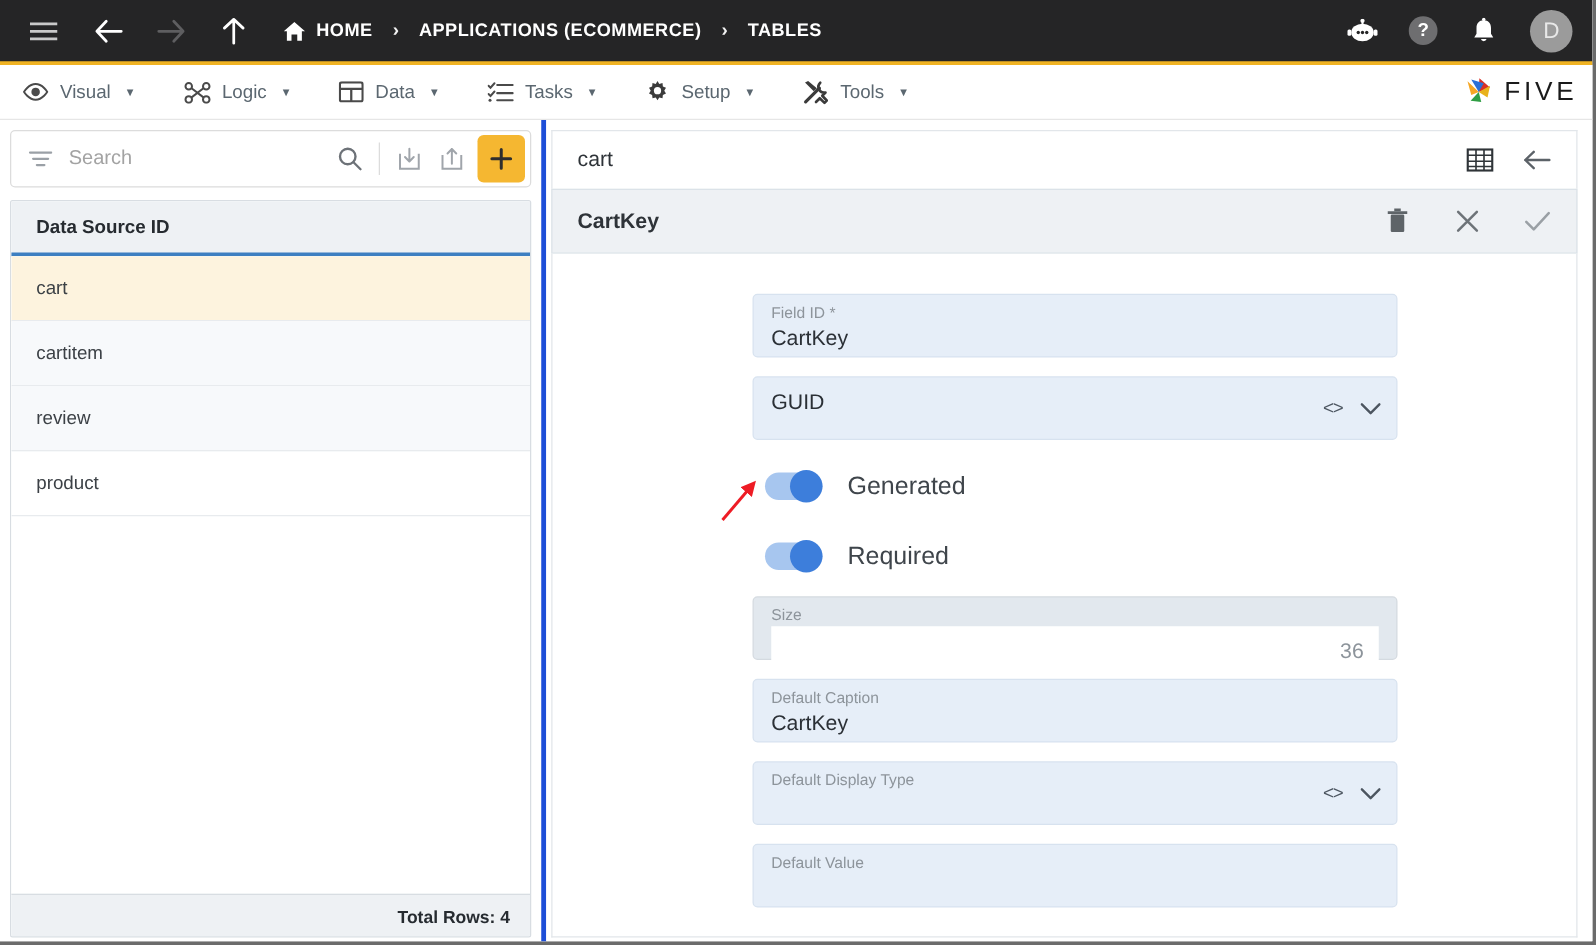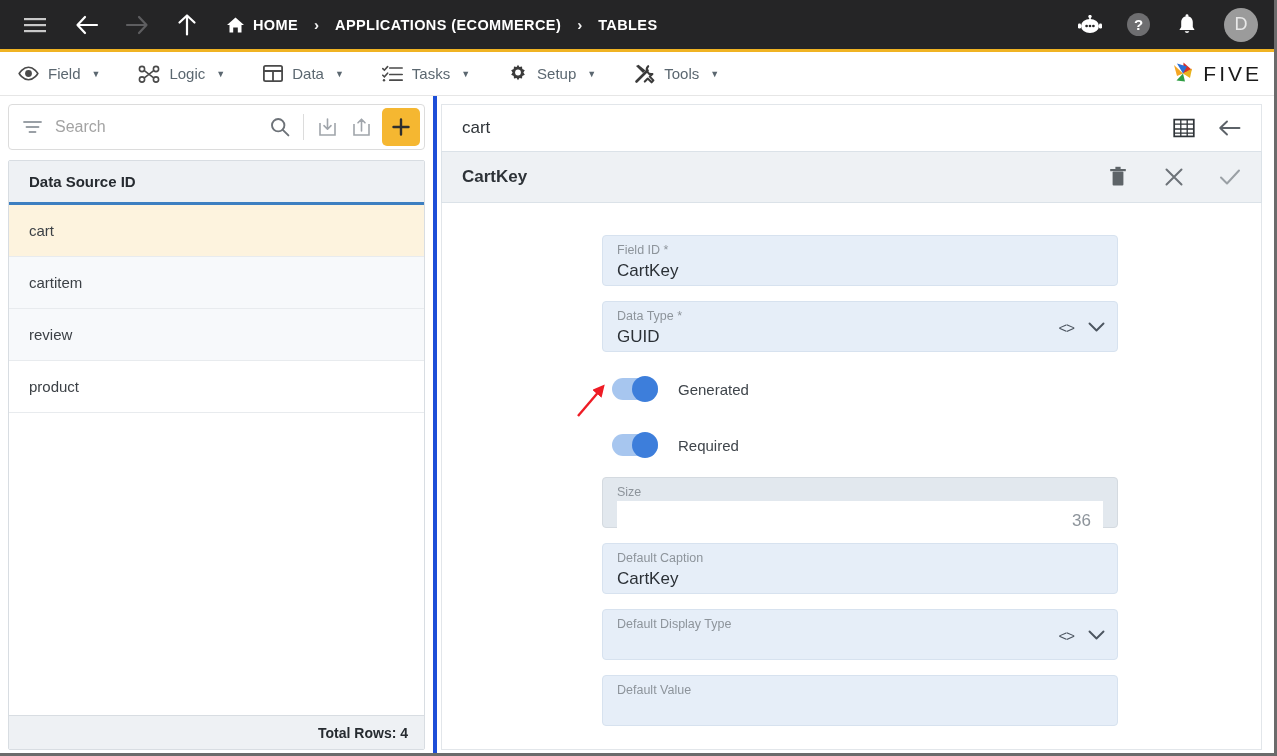--- a/index.html
+++ b/index.html
@@ -171,21 +171,21 @@
   }
   .toggle-row.second { margin-top: 12px; }
   .switch {
     width: 46px; height: 22px; border-radius: 11px; background: #a7c6ef;
     position: relative; cursor: pointer; flex: 0 0 auto;
   }
   .switch .knob {
     position: absolute; right: 0; top: -2px;
     width: 26px; height: 26px; border-radius: 50%; background: #3d7edb;
   }
-  .toggle-label { font-size: 15px; color: #3f454b; margin-left: 20px; }
+  .toggle-label { font-size: 20px; color: #3f454b; margin-left: 20px; }
 
   .arrow-annot { position: absolute; left: 572px; top: 382px; pointer-events: none; }
 </style>
 </head>
 <body>
 
 <div class="app">
 
   <div class="topbar">
     <div class="topbar-icon" style="margin-right:18px">
@@ -258,21 +258,21 @@
   </div>
 
   <div class="menubar">
     <div class="menu-item">
       <span class="menu-ico">
         <svg width="21" height="15" viewBox="0 0 21 15">
             <path d="M10.5 1.2 C4.8 1.2 1.2 7.5 1.2 7.5 S4.8 13.8 10.5 13.8 S19.8 7.5 19.8 7.5 S16.2 1.2 10.5 1.2 Z" fill="none" stroke="#4a4a4a" stroke-width="1.6"></path>
             <circle cx="10.5" cy="7.5" r="3.4" fill="#4a4a4a"></circle>
           </svg>
       </span>
-      <span class="menu-label">Field</span>
+      <span class="menu-label">Visual</span>
       <span class="caret">▼</span>
     </div>
     <div class="menu-item">
       <span class="menu-ico">
         <svg width="22" height="18" viewBox="0 0 22 18">
           <circle cx="4" cy="4" r="2.6" fill="none" stroke="#4a4a4a" stroke-width="1.6"></circle>
           <circle cx="18" cy="4" r="2.6" fill="none" stroke="#4a4a4a" stroke-width="1.6"></circle>
           <circle cx="4" cy="14.5" r="2.6" fill="none" stroke="#4a4a4a" stroke-width="1.6"></circle>
           <circle cx="18" cy="14.5" r="2.6" fill="none" stroke="#4a4a4a" stroke-width="1.6"></circle>
           <path d="M6 5.4 L16 13.1 M16 5.4 L6 13.1" stroke="#4a4a4a" stroke-width="1.6"></path>
@@ -440,21 +440,20 @@
 
       <div class="form-area">
         <div class="form-inner">
 
           <div class="field">
             <span class="field-label">Field ID *</span>
             <span class="field-value">CartKey</span>
           </div>
 
           <div class="field">
-            <span class="field-label">Data Type *</span>
             <span class="field-value">GUID</span>
             <span class="adorn">
               <span class="code-ico">&lt;&gt;</span>
               <span style="display:flex">
                 <svg width="17" height="11" viewBox="0 0 17 11">
                     <path d="M1.5 2 L8.5 9 L15.5 2" stroke="#4c5560" stroke-width="1.9" fill="none" stroke-linecap="round" stroke-linejoin="round"></path>
                   </svg>
               </span>
             </span>
           </div>

